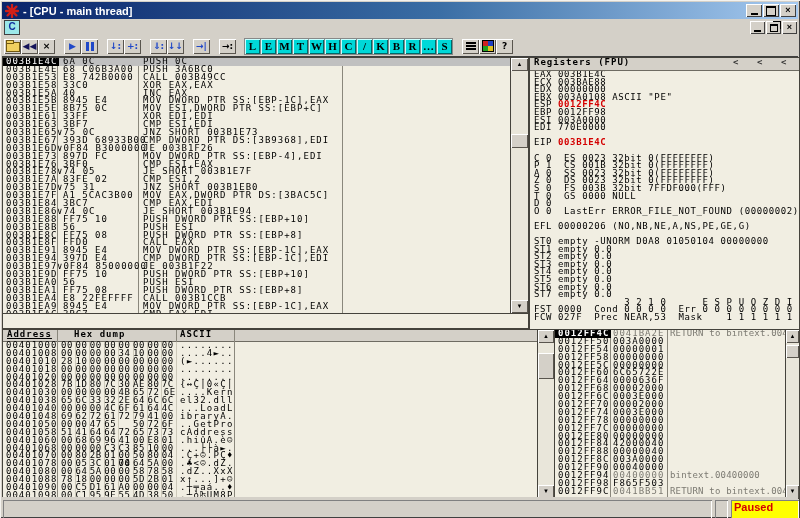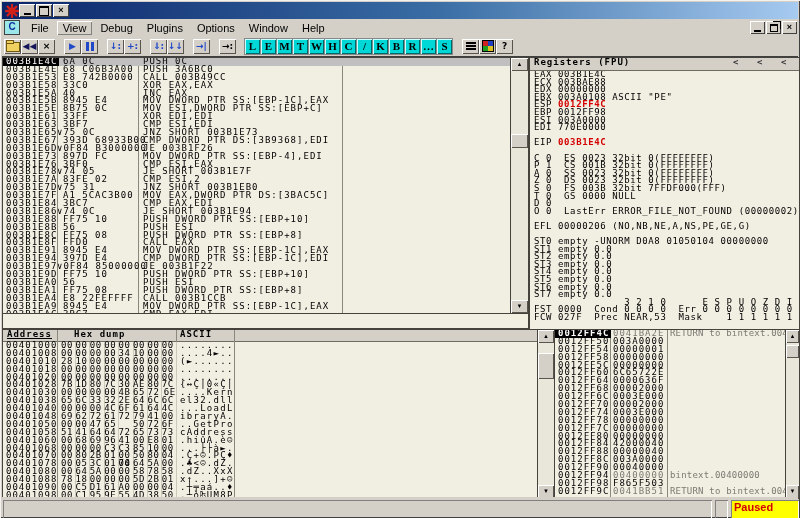--- a/index.html
+++ b/index.html
@@ -104,42 +104,34 @@
 <body>
 
 <div class="window">
 
   <div class="titlebar">
     <span class="title-icon">
       <svg width="14" height="14" viewBox="0 0 16 16">
         <path d="M8 1v14M1 8h14M3 3l10 10M13 3L3 13" stroke="#d02018" stroke-width="2.6" stroke-linecap="round" fill="none"></path>
       </svg>
     </span>
+    <span class="title-text">- [CPU - main thread]</span>
     <span class="win-btns">
       <span class="wbtn">
           <i class="g-min"></i>
         </span>
       <span class="wbtn">
           <i class="g-max"></i>
         </span>
       <span class="wbtn">×</span>
     </span>
   </div>
 
   <div class="menubar">
     <span class="cicon">C</span>
-    <span id="menu-items" style="display:flex;">
-        <span class="menu-item">File</span>
-        <span class="menu-item active">View</span>
-        <span class="menu-item">Debug</span>
-        <span class="menu-item">Plugins</span>
-        <span class="menu-item">Options</span>
-        <span class="menu-item">Window</span>
-        <span class="menu-item">Help</span>
-      </span>
     <span class="mdi-btns">
       <span class="wbtn">
           <i class="g-min"></i>
         </span>
       <span class="wbtn">
           <i class="g-res"></i>
         </span>
       <span class="wbtn">×</span>
     </span>
   </div>

